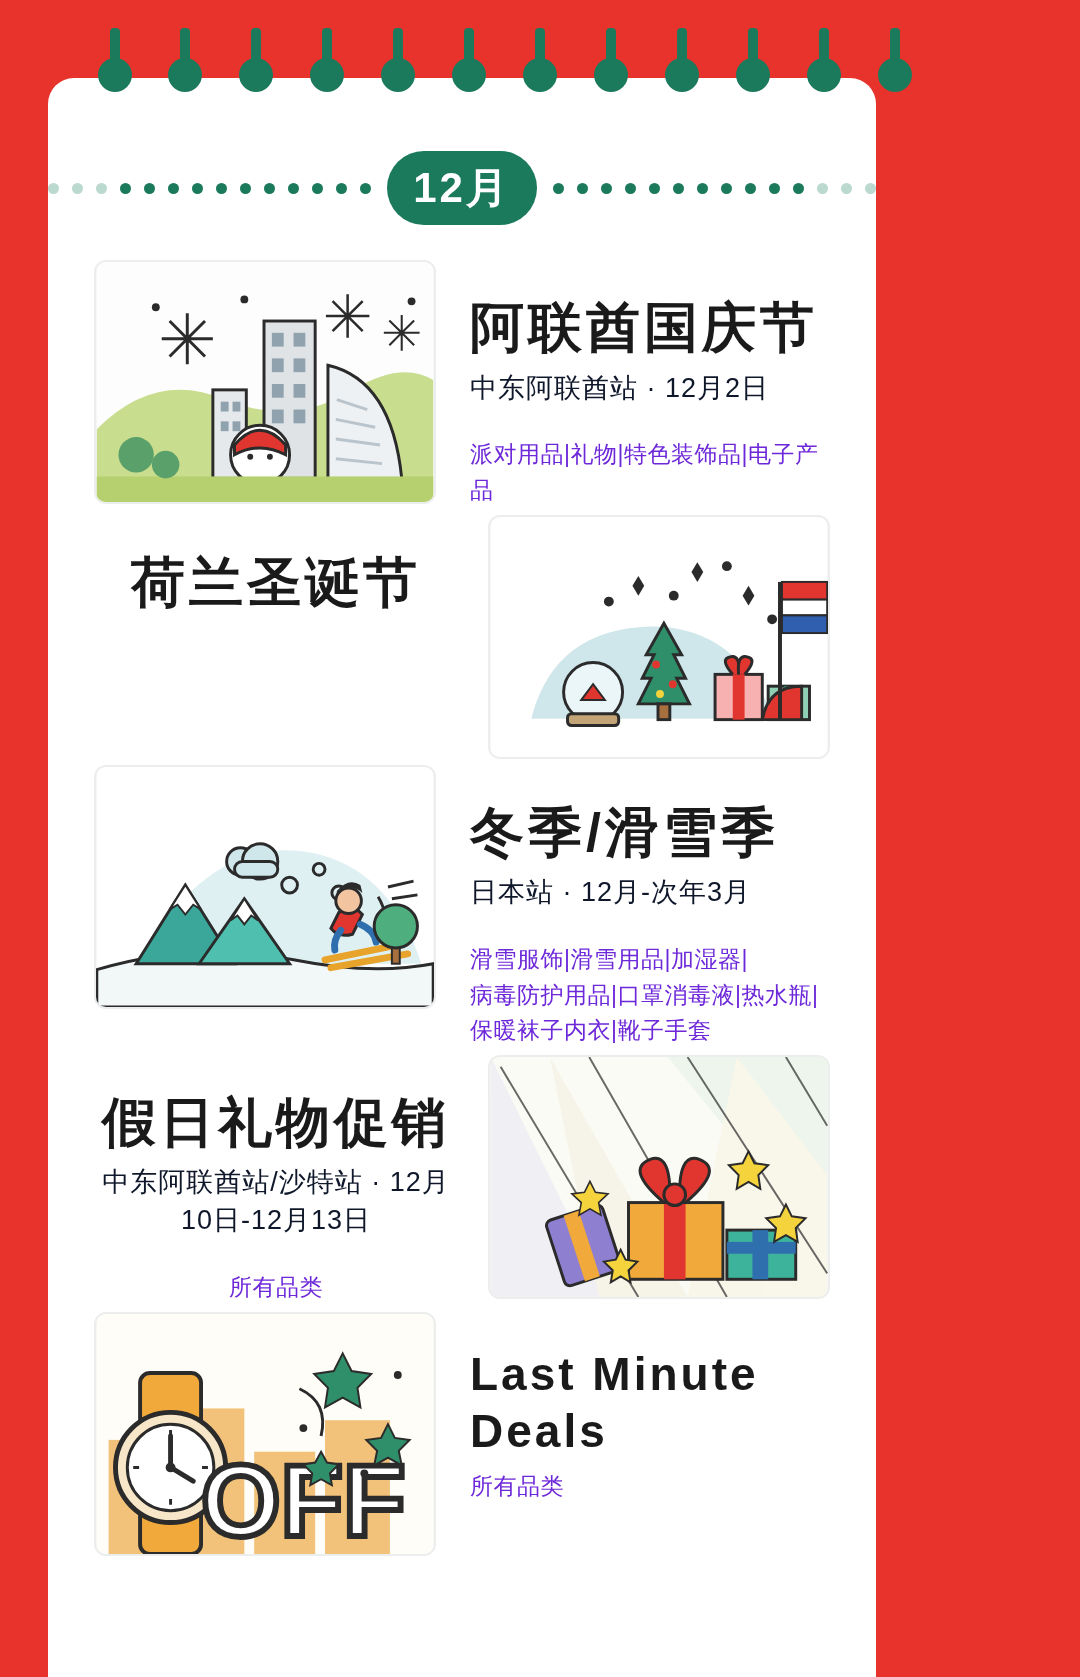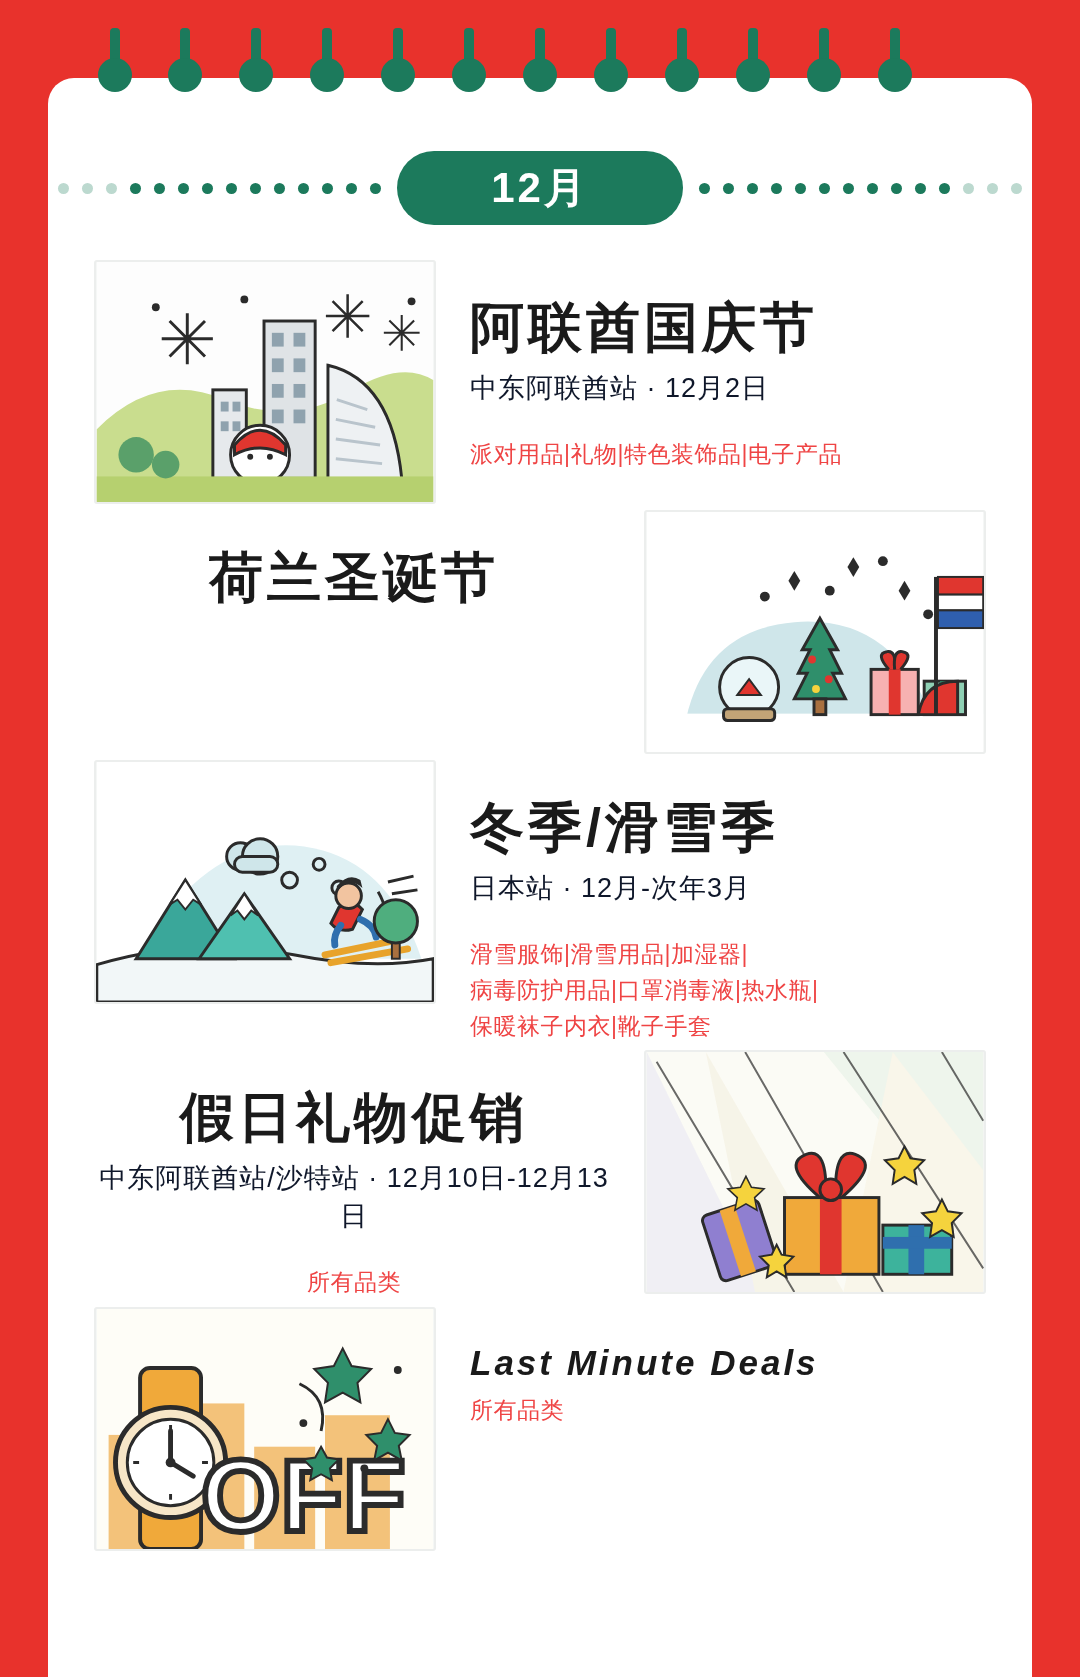--- a/index.html
+++ b/index.html
@@ -37,21 +37,21 @@
     background: #1c7a5c;
     border-radius: 50%;
     position: absolute;
     top: 30px; left: 0;
   }
 
   
   .page {
     position: absolute;
     left: 48px; top: 78px;
-    width: 984px; height: 1599px;
+    width: 828px; height: 1599px;
     background: #ffffff;
     border-radius: 26px 26px 0 0;
     overflow: hidden;
   }
 
   
   .month-row {
     position: relative;
     height: 120px;
     margin-top: 50px;
@@ -99,48 +99,48 @@
     padding: 0 46px;
     margin-bottom: 6px;
   }
   .event.img-left .thumb { order: 1; margin-right: 34px; }
   .event.img-left .txt   { order: 2; }
   .event.img-right .thumb { order: 2; margin-left: 30px; }
   .event.img-right .txt   { order: 1; text-align: center; }
 
   .thumb {
     width: 342px; height: 244px;
-    border-radius: 3px;
+    border-radius: 12px;
     overflow: hidden;
     flex: 0 0 342px;
     background: #f3f5f4;
     border: 2px solid #eceeed;
   }
   .thumb svg { display: block; width: 100%; height: 100%; }
 
   .txt { flex: 1; padding-top: 34px; min-width: 0; }
   .ev-title {
     font-size: 54px;
     font-weight: bold;
     color: #1a1a1a;
     letter-spacing: 4px;
     line-height: 1.25;
     margin-bottom: 8px;
   }
-  .ev-title.latin { letter-spacing: 3px; font-size: 35px; font-style: italic; }
+  .ev-title.latin { letter-spacing: 3px; font-size: 46px; }
   .ev-sub {
     font-size: 27px;
     color: #0f172a;
     letter-spacing: 1px;
     line-height: 1.4;
     margin-bottom: 30px;
   }
   .ev-cats {
     font-size: 23px;
-    color: #ef4444;
+    color: #6d28d9;
     line-height: 1.55;
     letter-spacing: 0.5px;
   }
   .star-inline {
     display: inline-block;
     vertical-align: -3px;
     margin-left: 16px;
   }
 
   .rows { margin-top: 12px; }

